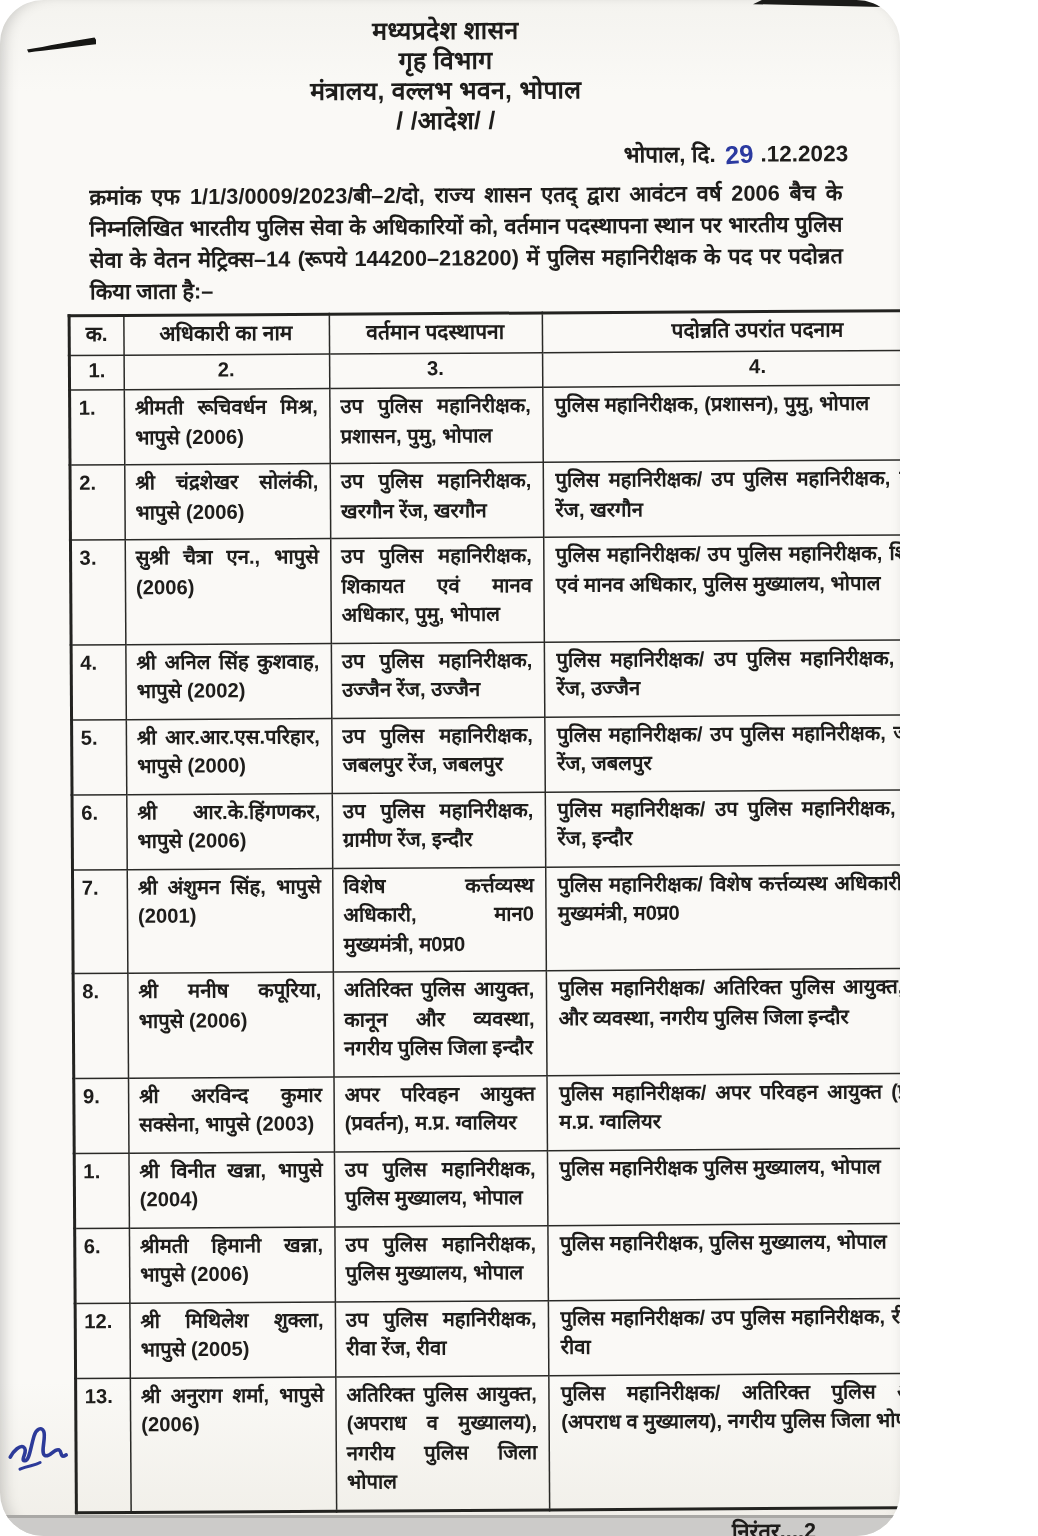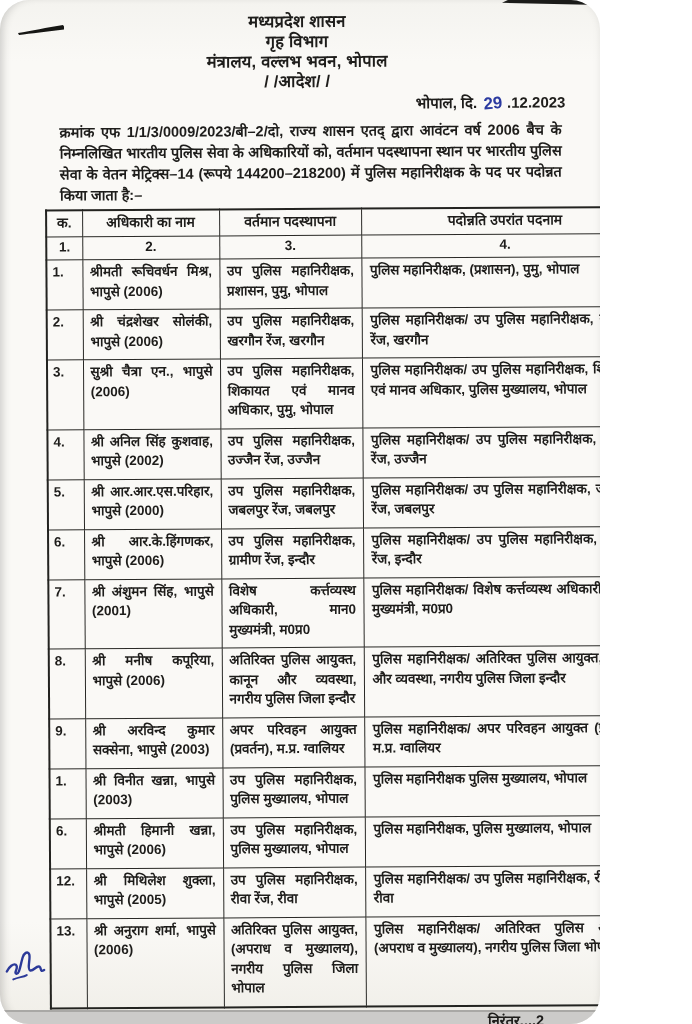--- a/index.html
+++ b/index.html
@@ -204,21 +204,21 @@
 
   <tr>
     <td class="c-sno">9.</td>
     <td class="c-name">श्री अरविन्द कुमार सक्सेना, भापुसे (2003)</td>
     <td class="c-cur">अपर परिवहन आयुक्त (प्रवर्तन), म.प्र. ग्वालियर</td>
     <td class="c-prom">पुलिस महानिरीक्षक/ अपर परिवहन आयुक्त (प्रवर्तन), म.प्र. ग्वालियर</td>
   </tr>
 
   <tr>
     <td class="c-sno">1.</td>
-    <td class="c-name">श्री विनीत खन्ना, भापुसे (2003)</td>
+    <td class="c-name">श्री विनीत खन्ना, भापुसे (2004)</td>
     <td class="c-cur">उप पुलिस महानिरीक्षक, पुलिस मुख्यालय, भोपाल</td>
     <td class="c-prom">पुलिस महानिरीक्षक पुलिस मुख्यालय, भोपाल</td>
   </tr>
 
   <tr>
     <td class="c-sno">6.</td>
     <td class="c-name">श्रीमती हिमानी खन्ना, भापुसे (2006)</td>
     <td class="c-cur">उप पुलिस महानिरीक्षक, पुलिस मुख्यालय, भोपाल</td>
     <td class="c-prom">पुलिस महानिरीक्षक, पुलिस मुख्यालय, भोपाल</td>
   </tr>

